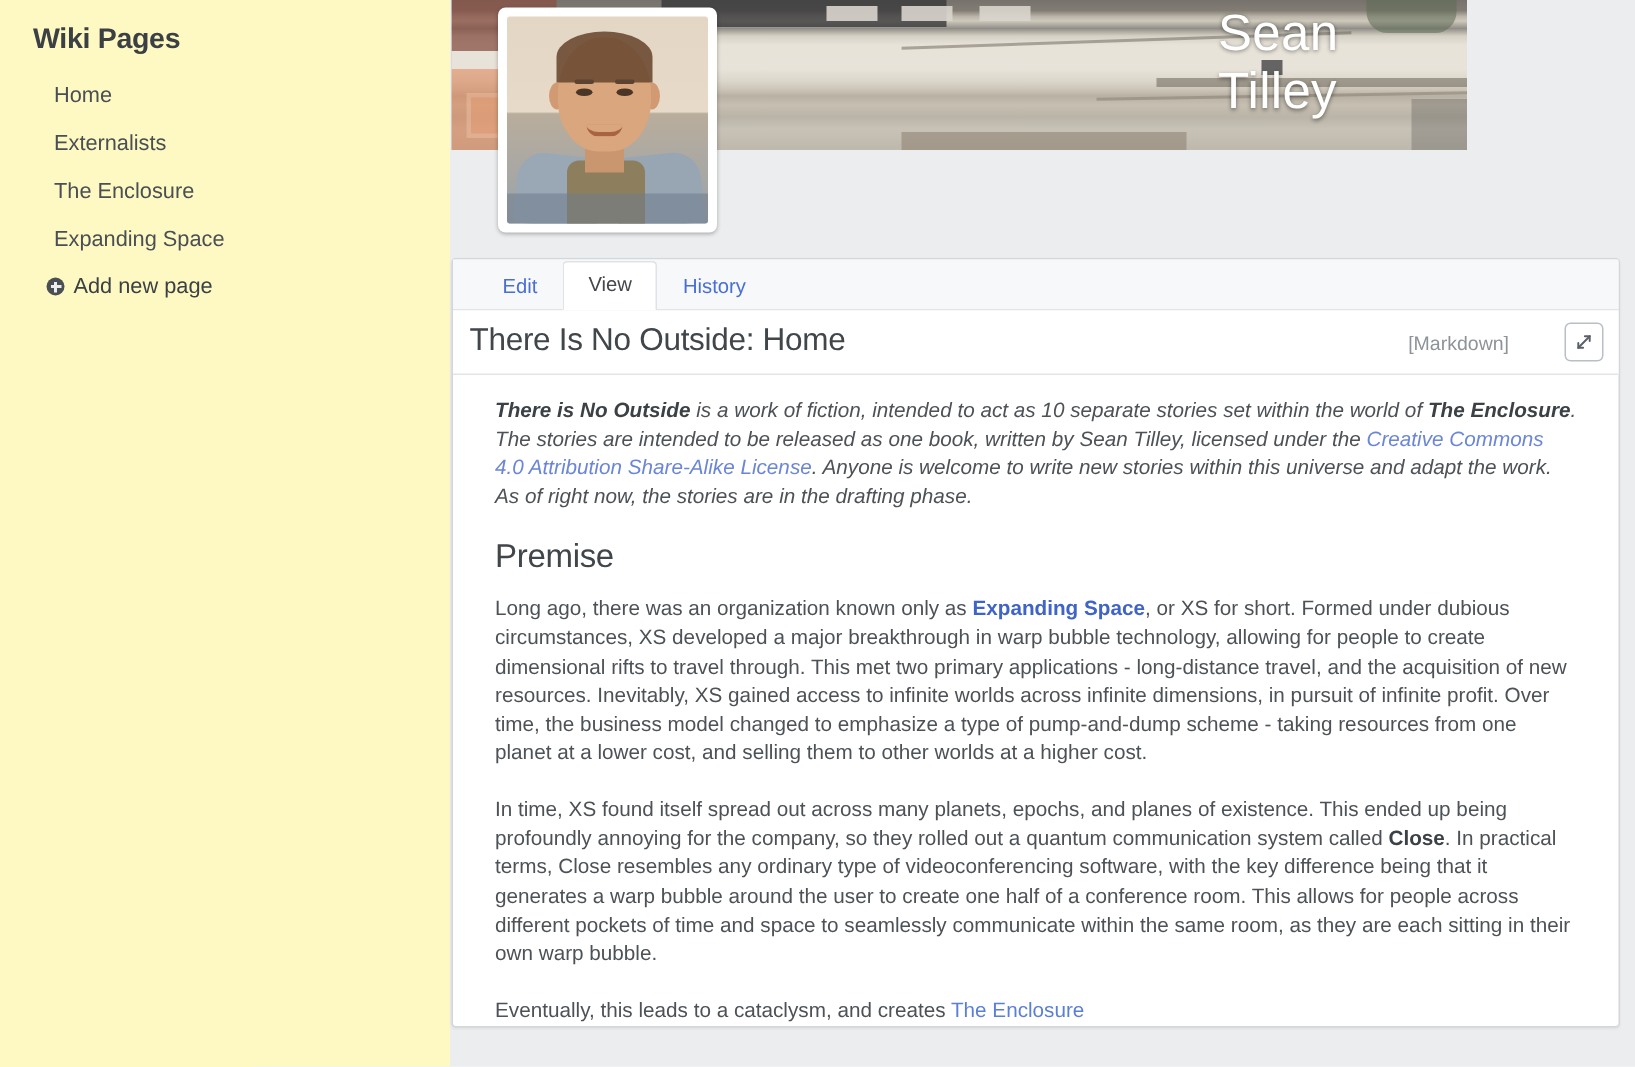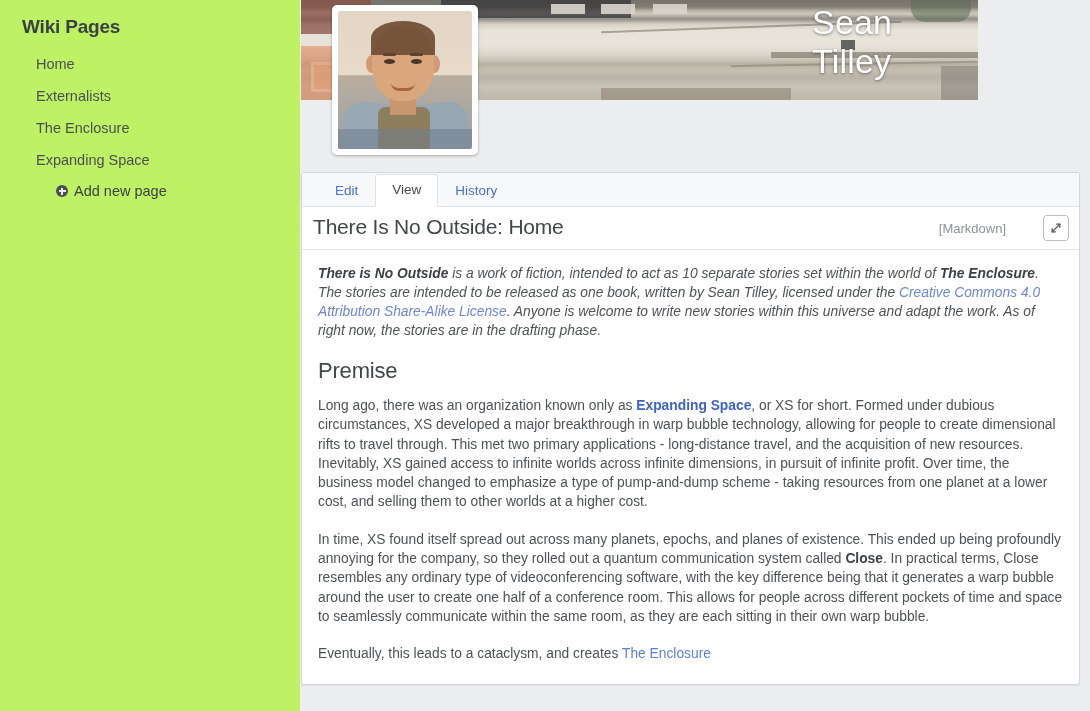--- a/index.html
+++ b/index.html
@@ -8,36 +8,36 @@
     width: 1090px; height: 711px;
     background: #ebedef;
     font-family: "Liberation Sans", sans-serif;
     overflow: hidden;
   }
 
   
   #sidebar {
     position: absolute; left: 0; top: 0;
     width: 300px; height: 711px;
-    background: #bef264;
+    background: #fef9c3;
   }
   #sidebar-title {
     position: absolute; left: 22px; top: 16px;
     font-size: 19px; font-weight: bold; color: #3b4044;
     letter-spacing: -0.2px;
   }
   #nav-list { position: absolute; left: 0; top: 48px; width: 300px; }
   .nav-item {
     display: block; padding: 6px 16px 6px 36px;
     font-size: 14.5px; color: #4a4f54; text-decoration: none;
     line-height: 20px;
   }
   .nav-add {
     display: flex; align-items: center; gap: 6px;
-    padding: 7px 0 6px 56px; font-size: 14.5px; color: #3b4044;
+    padding: 7px 0 6px 31px; font-size: 14.5px; color: #3b4044;
     text-decoration: none;
   }
   .plus-circle {
     width: 12px; height: 12px; border-radius: 50%;
     background: #4a4f54; position: relative; flex: none;
     display: inline-block;
   }
   .plus-circle::before, .plus-circle::after {
     content: ""; position: absolute; background: #ebedef;
   }
@@ -188,21 +188,21 @@
     border: 1px solid transparent; border-bottom: none;
     background: transparent; line-height: 16px;
     text-decoration: none;
   }
   .tab.active {
     color: #44484c; background: #ffffff;
     border-color: #dfe2e6; border-bottom: 1px solid #ffffff;
     border-radius: 3px 3px 0 0;
   }
 
-  #card-body { padding: 14px 16px 10px; }
+  #card-body { padding: 14px 28px 10px; }
 
   p.intro {
     margin: 0 0 18px; font-style: italic;
     font-size: 13.8px; line-height: 19px; color: #4d5257;
   }
   p.intro b { font-weight: bold; color: #3c4145; }
   h2.premise {
     margin: 18px 0 12px; font-size: 22px; font-weight: normal;
     color: #41464b; letter-spacing: -0.2px;
   }

